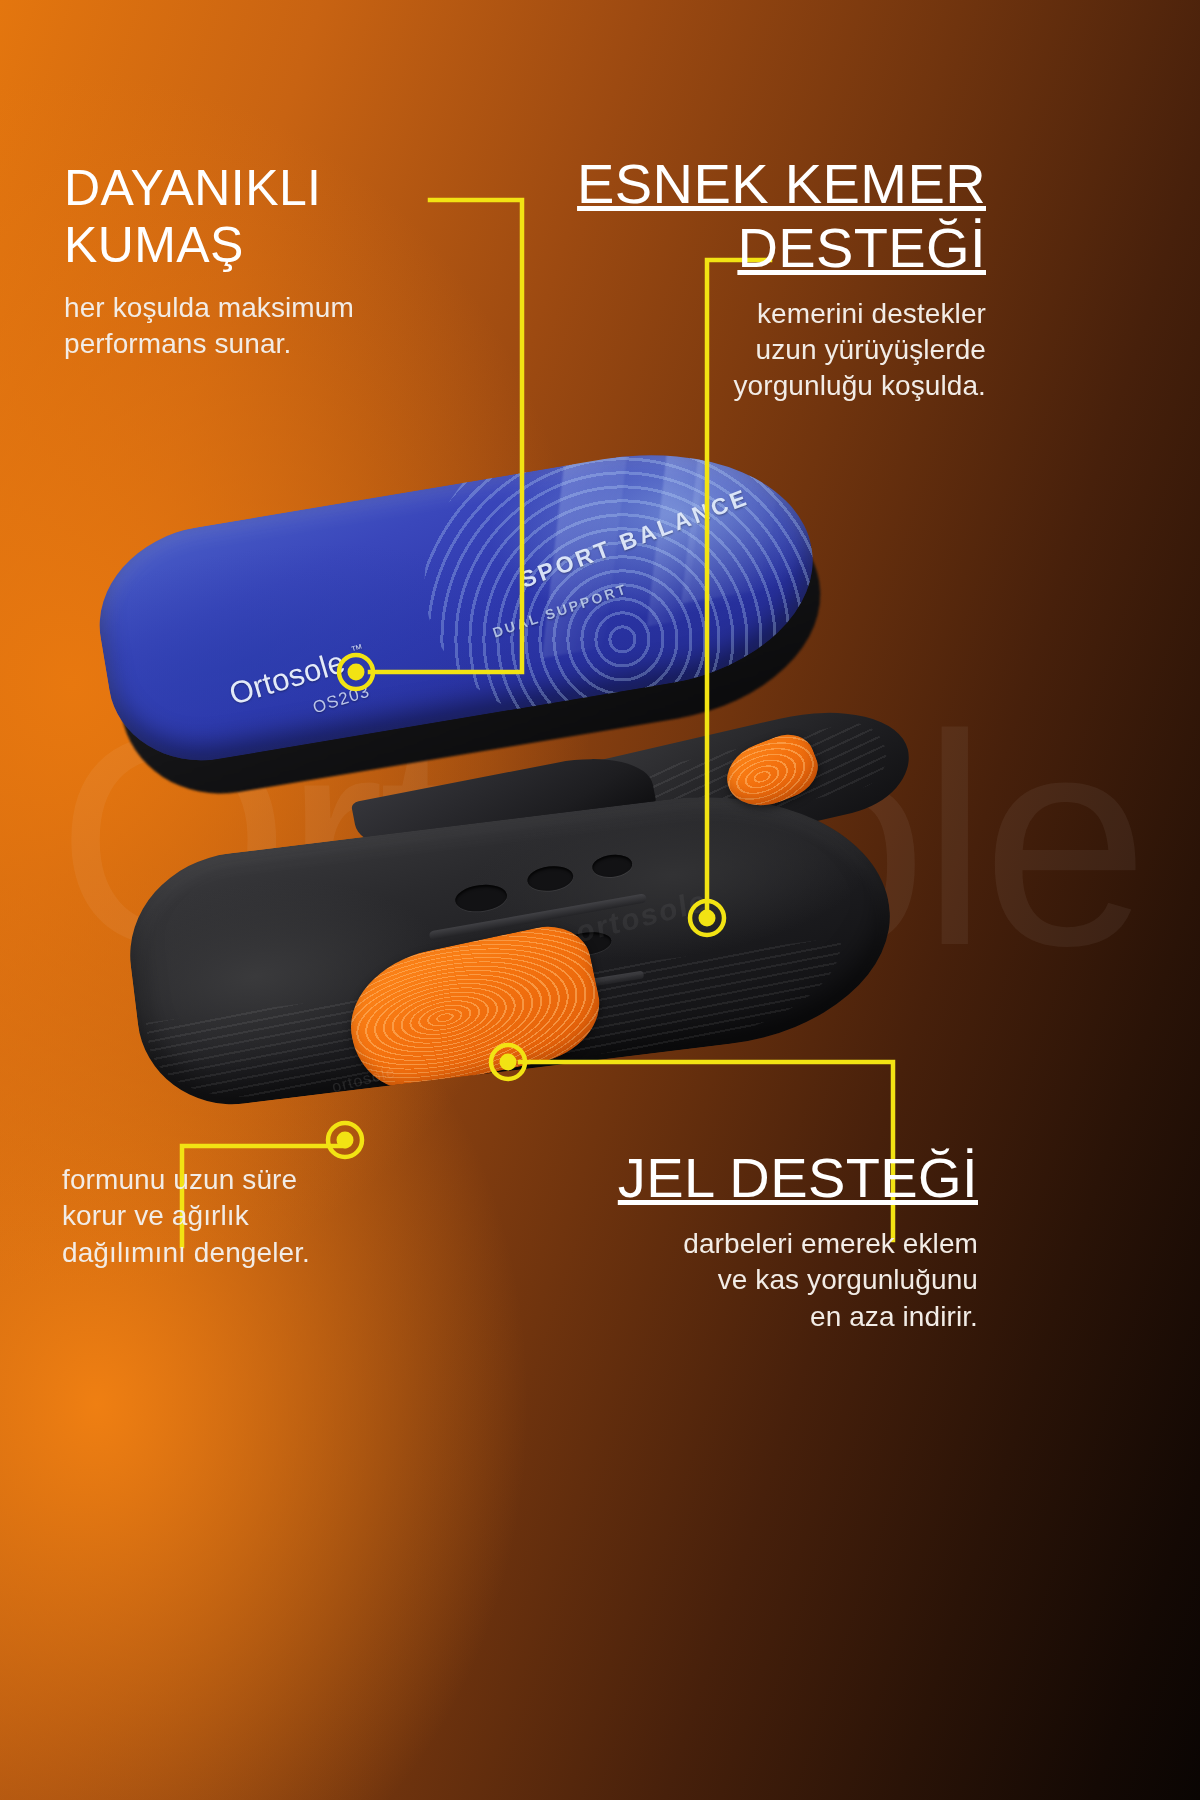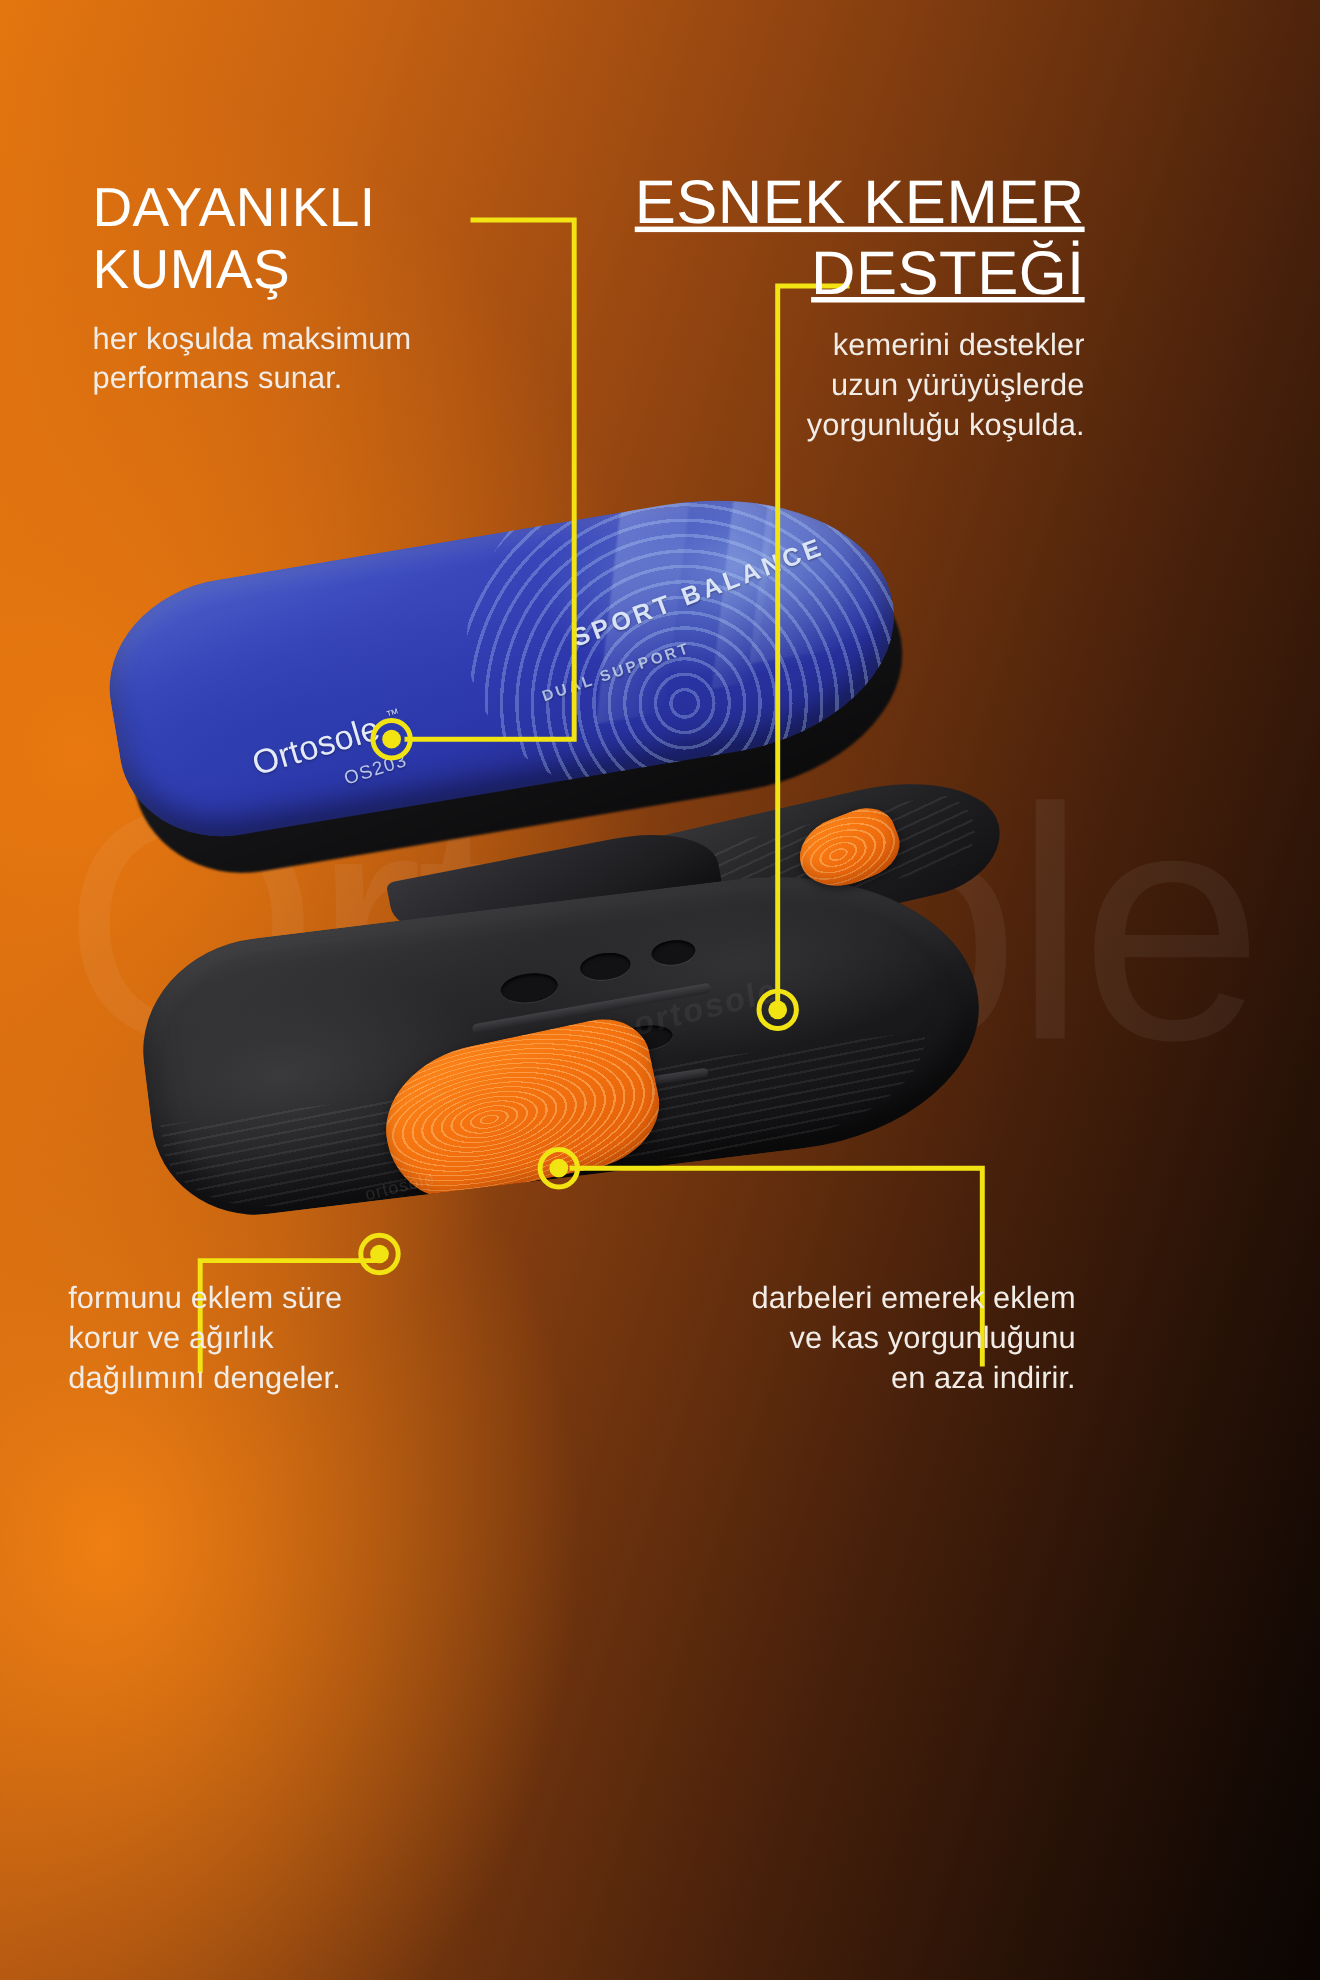--- a/index.html
+++ b/index.html
@@ -54,21 +54,21 @@
   }
   .block p {
     color:#f2ece6;
     font-weight:400;
     font-size:28px;
     line-height:1.3;
     margin-top:16px;
     letter-spacing:0.1px;
   }
 
-  #blk-fabric { left:64px;  top:160px;  width:430px; text-align:left;margin-left:20px; }
+  #blk-fabric { left:64px;  top:160px;  width:430px; text-align:left; }
   #blk-arch   { right:214px; top:152px; width:420px; text-align:right; }
   #blk-pu     { left:62px;  top:1146px; width:430px; text-align:left; }
   #blk-gel    { right:222px; top:1146px; width:420px; text-align:right; }
 
   #blk-arch h2, #blk-gel h2 { font-size:56px;text-decoration:underline; }
   #blk-pu   h2 { font-size:50px; }
   svg.conn-layer {
     position:absolute; inset:0; width:1200px; height:1800px;
     pointer-events:none;
   }
@@ -342,27 +342,28 @@
     </h2>
     <p>
       <span>kemerini destekler</span><br>
       <span>uzun yürüyüşlerde</span><br>
       <span>yorgunluğu koşulda.</span>
     </p>
   </div>
 
   <div class="block" id="blk-pu">
     <p>
-      <span>formunu eklem süre</span><br>
+      <span>formunu uzun süre</span><br>
       <span>korur ve ağırlık</span><br>
       <span>dağılımını dengeler.</span>
     </p>
   </div>
 
   <div class="block" id="blk-gel">
+    <h2>JEL DESTEĞİ</h2>
     <p>
       <span>darbeleri emerek eklem</span><br>
       <span>ve kas yorgunluğunu</span><br>
       <span>en aza indirir.</span>
     </p>
   </div>
 
 </div>
 
 </body></html>

